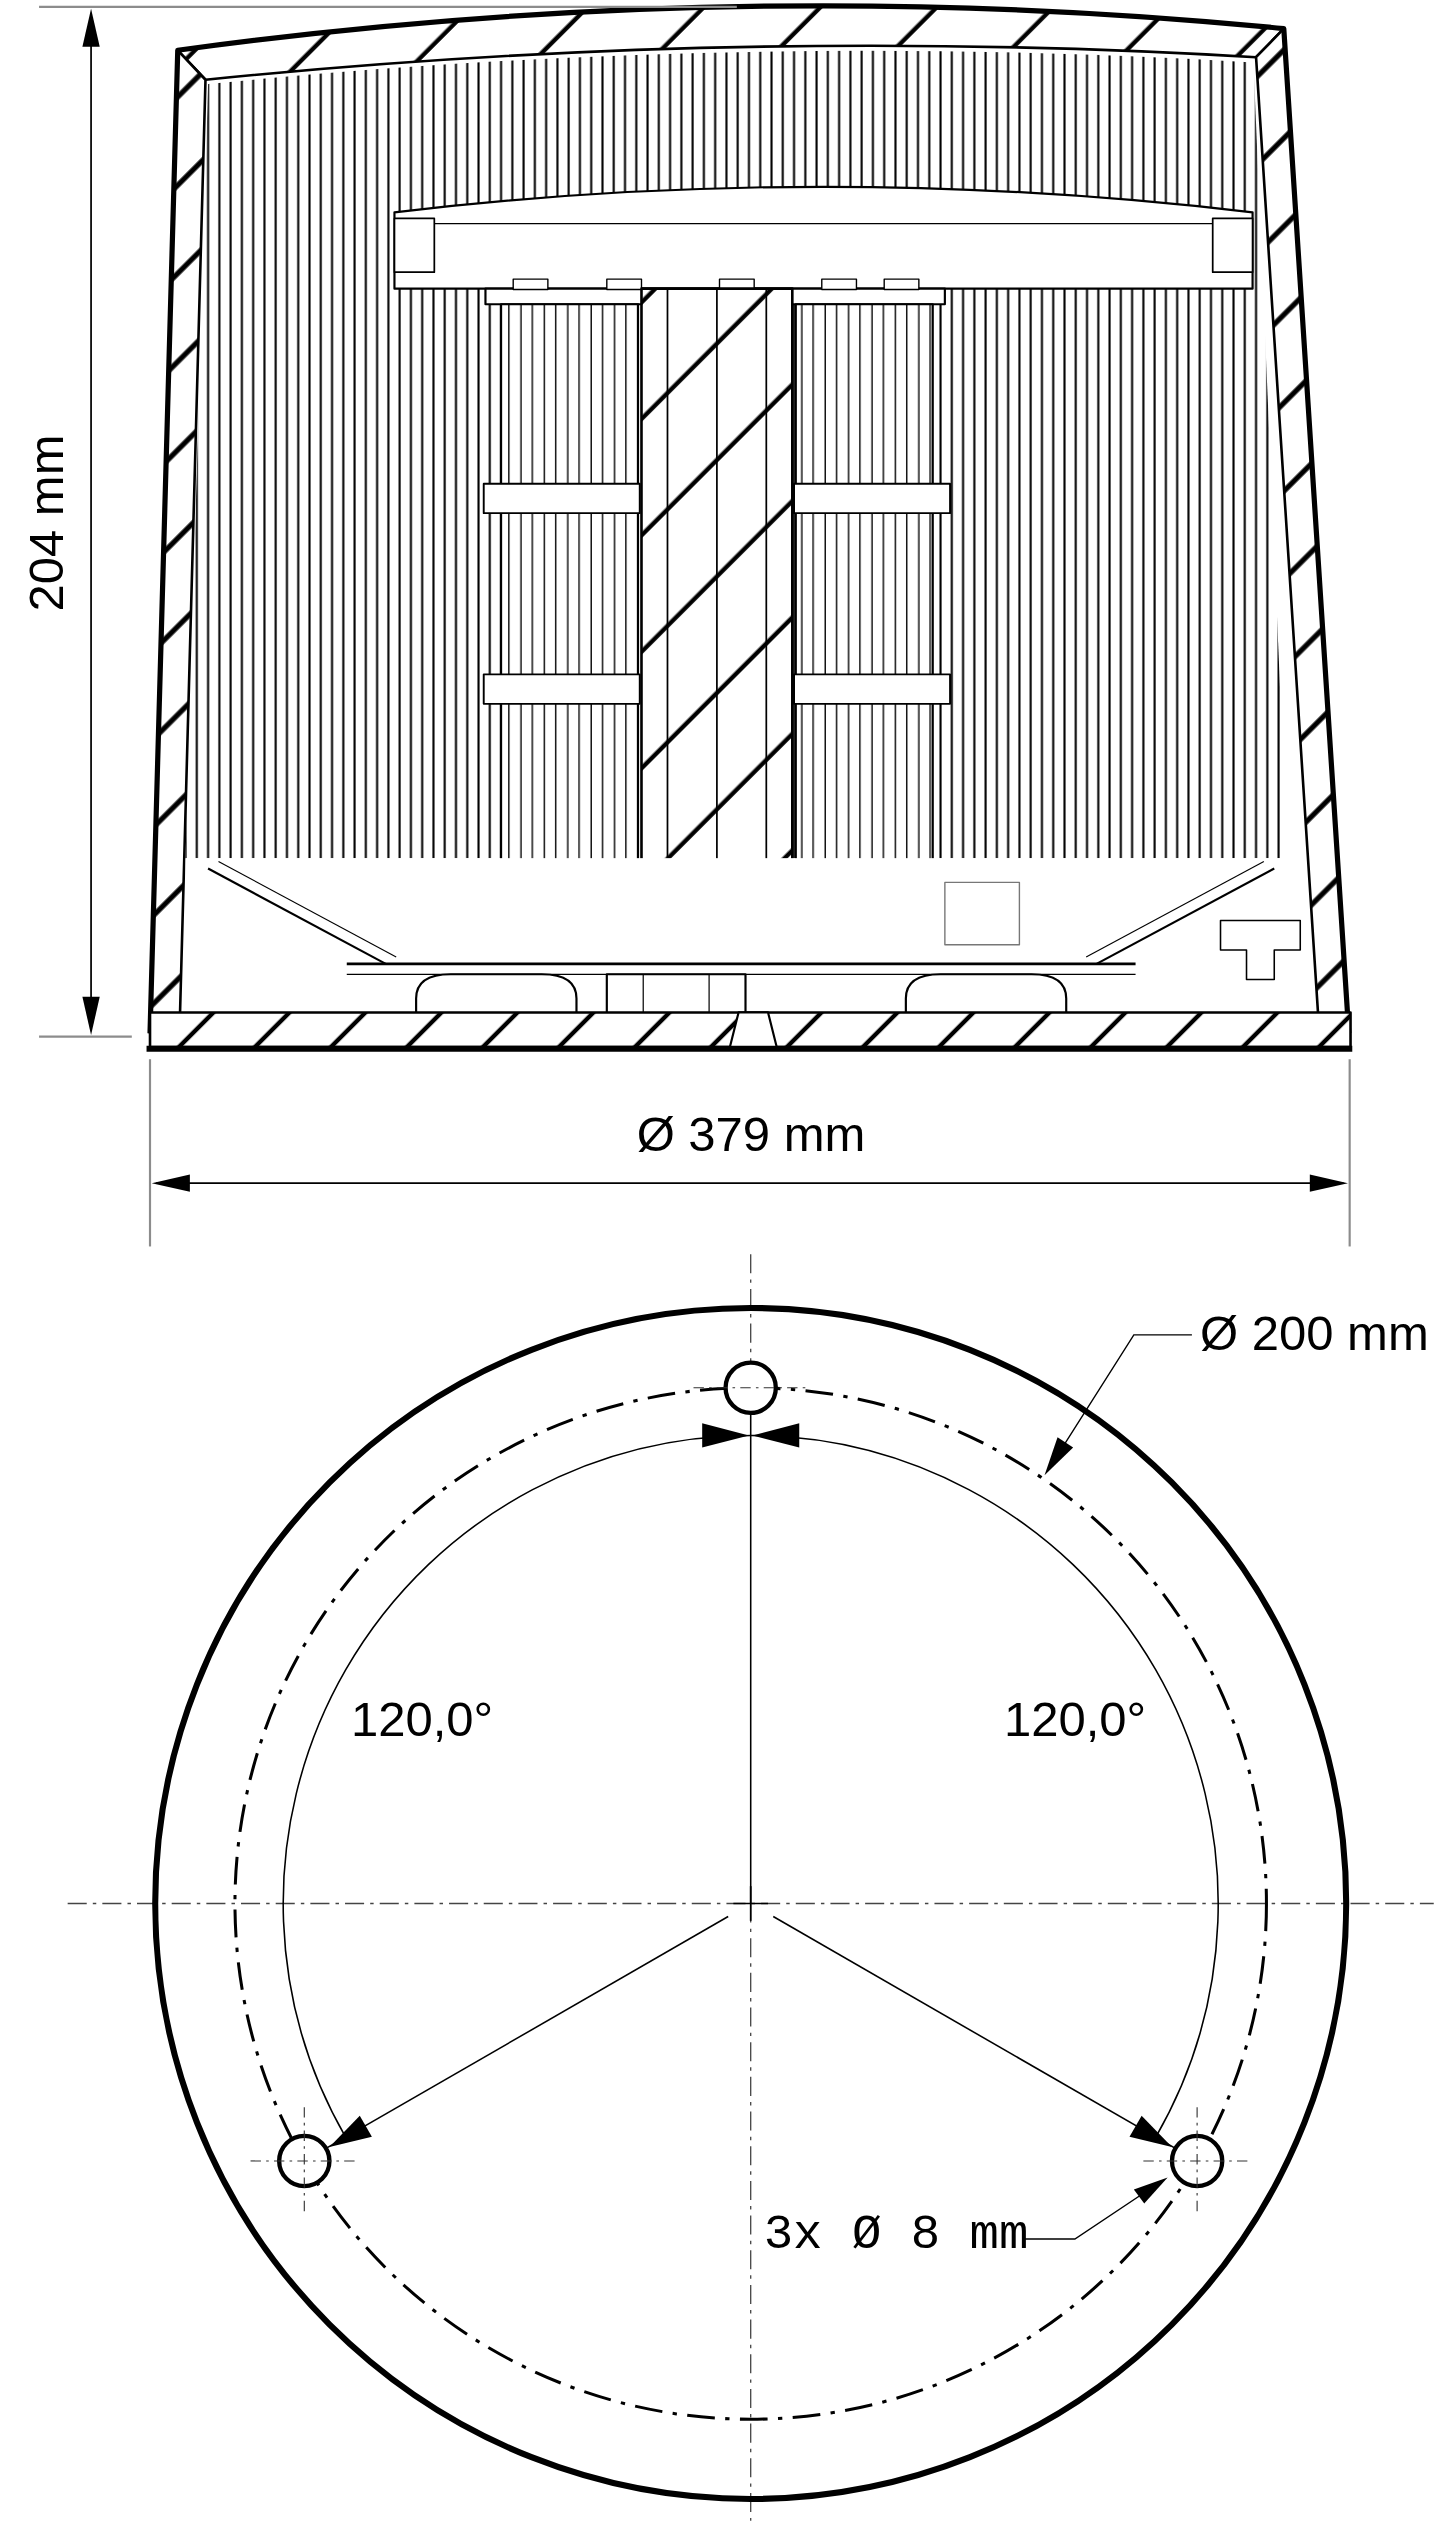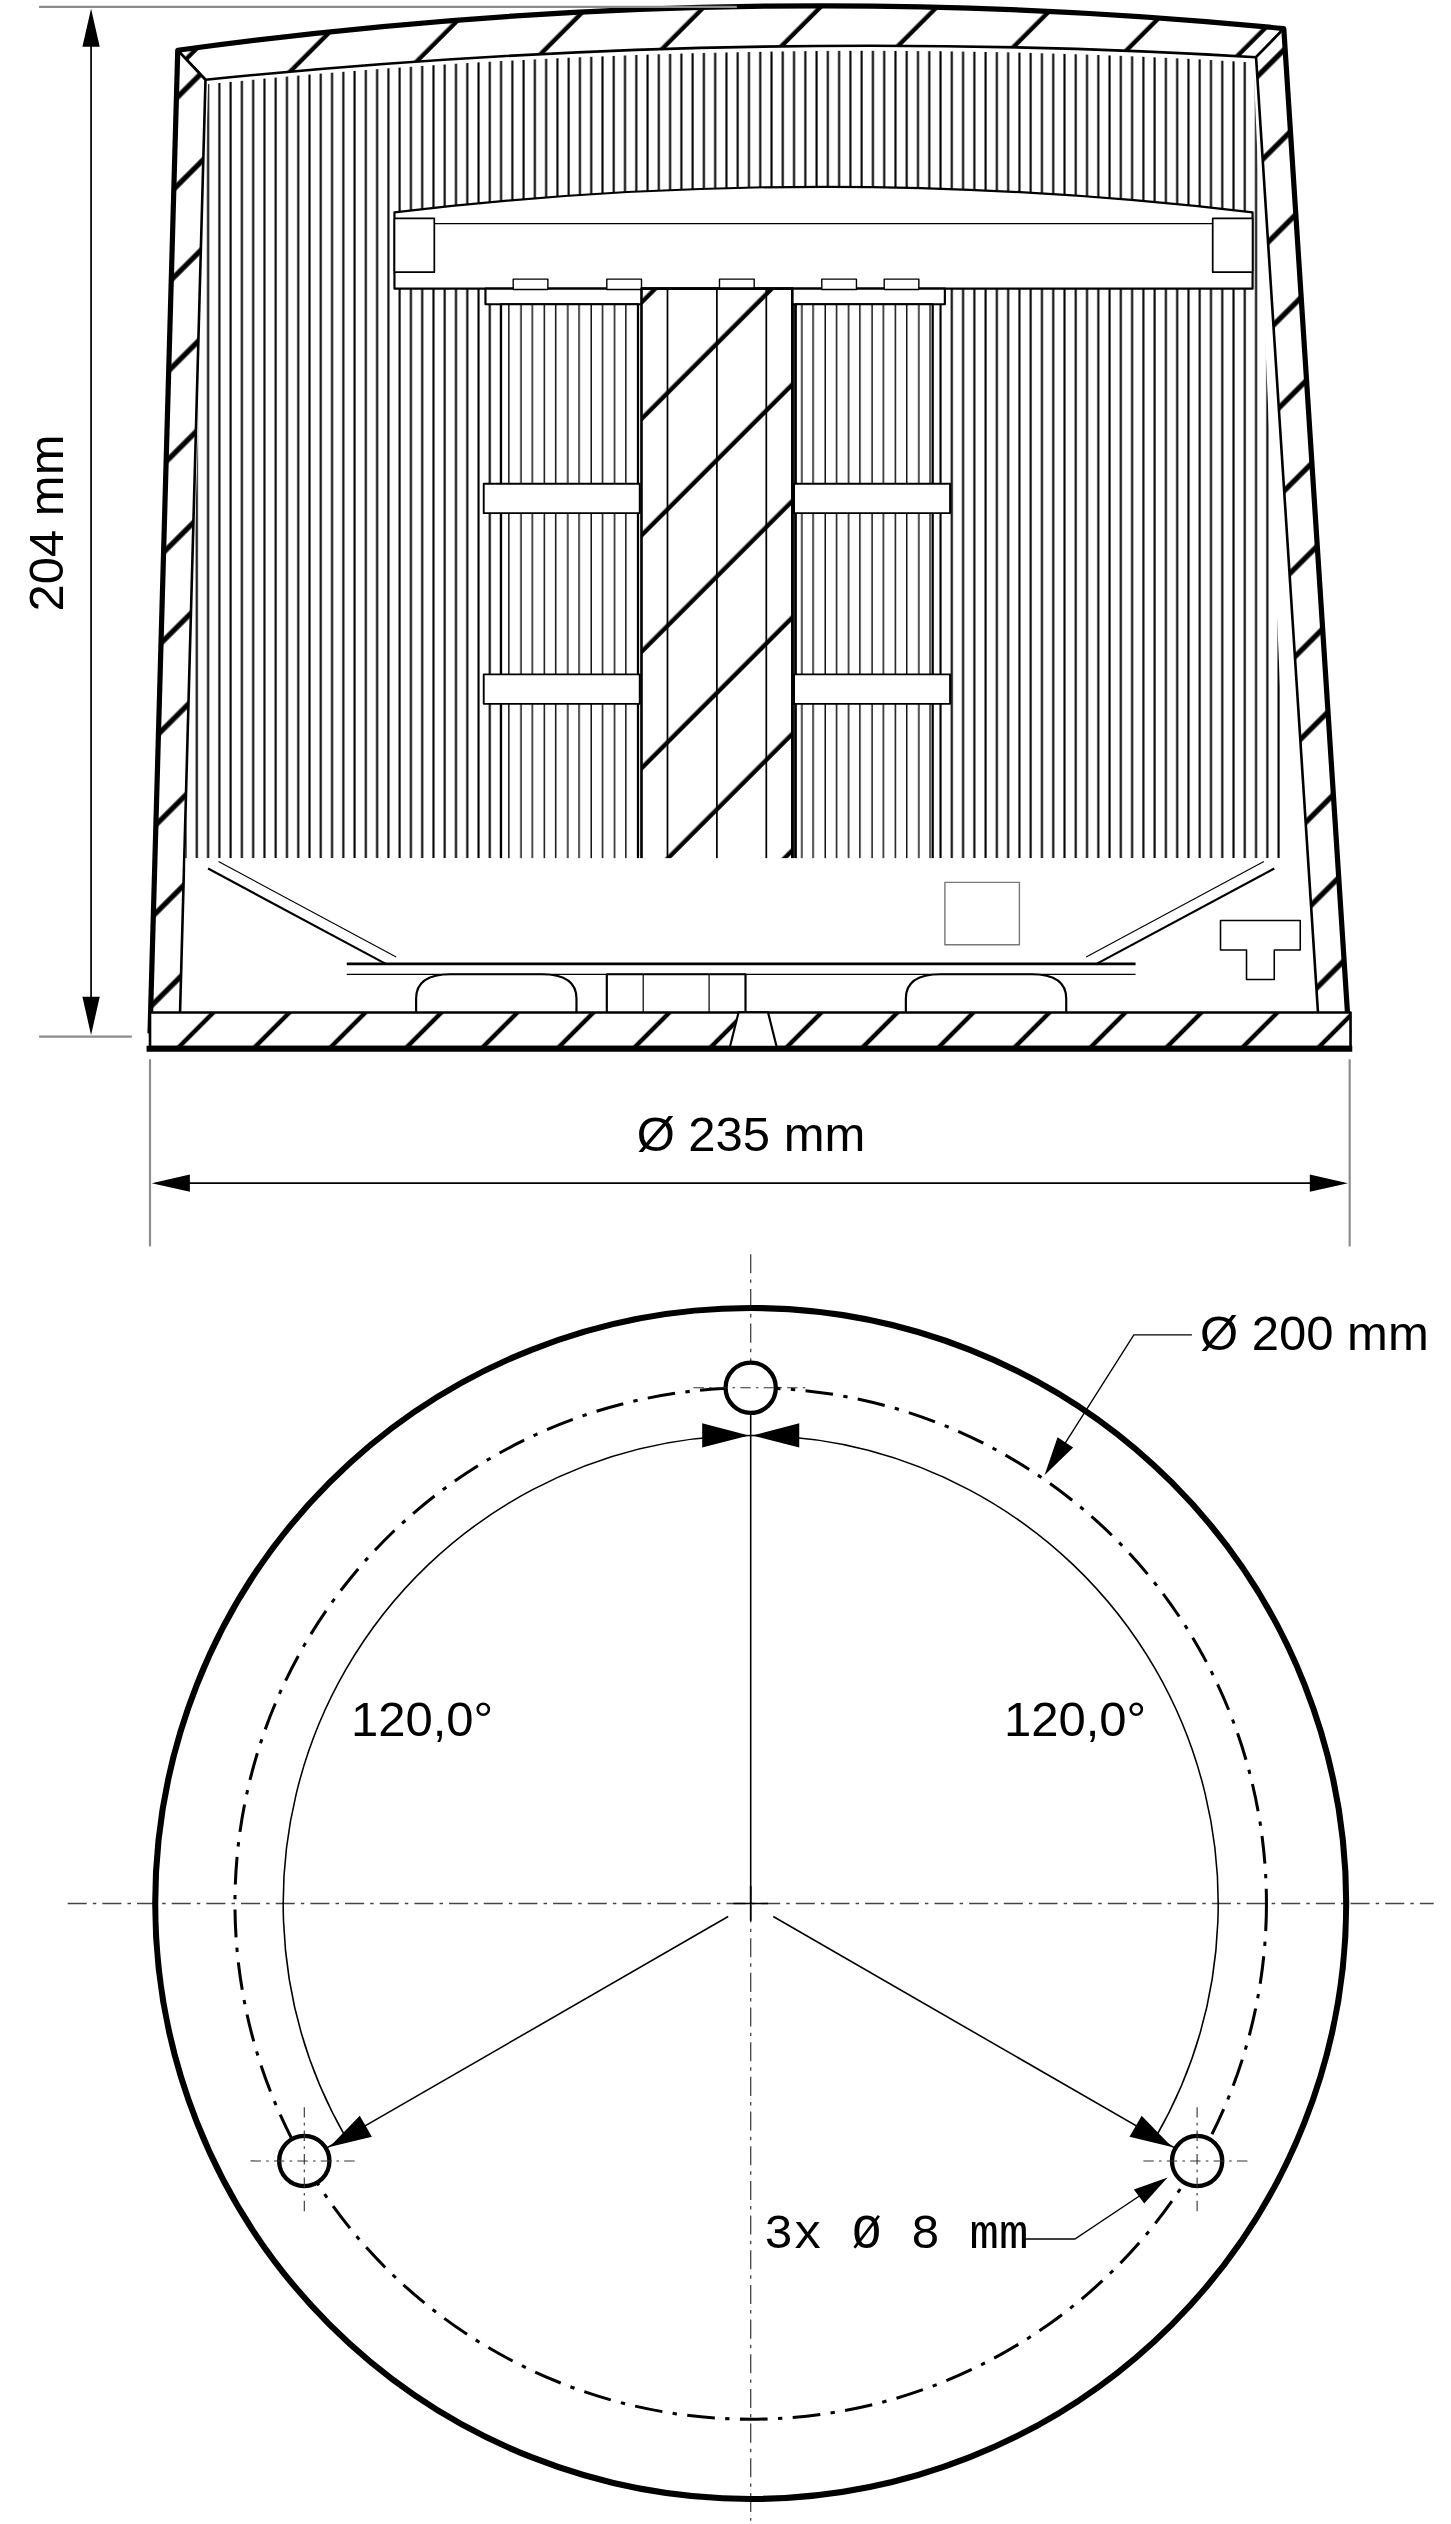--- a/index.html
+++ b/index.html
@@ -183,21 +183,21 @@
 
     <g>
       <polyline points="1180,2583 1240,2583 1336,2519" fill="none" stroke="#000" stroke-width="1.6"></polyline>
       <polygon points="1347,2512 1320,2542 1308,2526" fill="#000"></polygon>
     </g>
   </g>
 </svg>
 
 <div class="dim-label rot" style="left:46px;top:523px;">204 mm</div>
 
-<div class="dim-label" style="left:751px;top:1134px;">Ø 235 mm</div>
+<div class="dim-label" style="left:751px;top:1134px;">Ø 379 mm</div>
 
 <div class="dim-label left-anchor" style="left:1200px;top:1333px;">Ø 200 mm</div>
 
 <div class="dim-label" style="left:422px;top:1719px;">120,0°</div>
 
 <div class="dim-label" style="left:1075px;top:1719px;">120,0°</div>
 
 <div class="dim-label" style="left:896px;top:2235px;font-family:Liberation Mono, monospace;">3x Ø 8 mm</div>
 
 </div>

